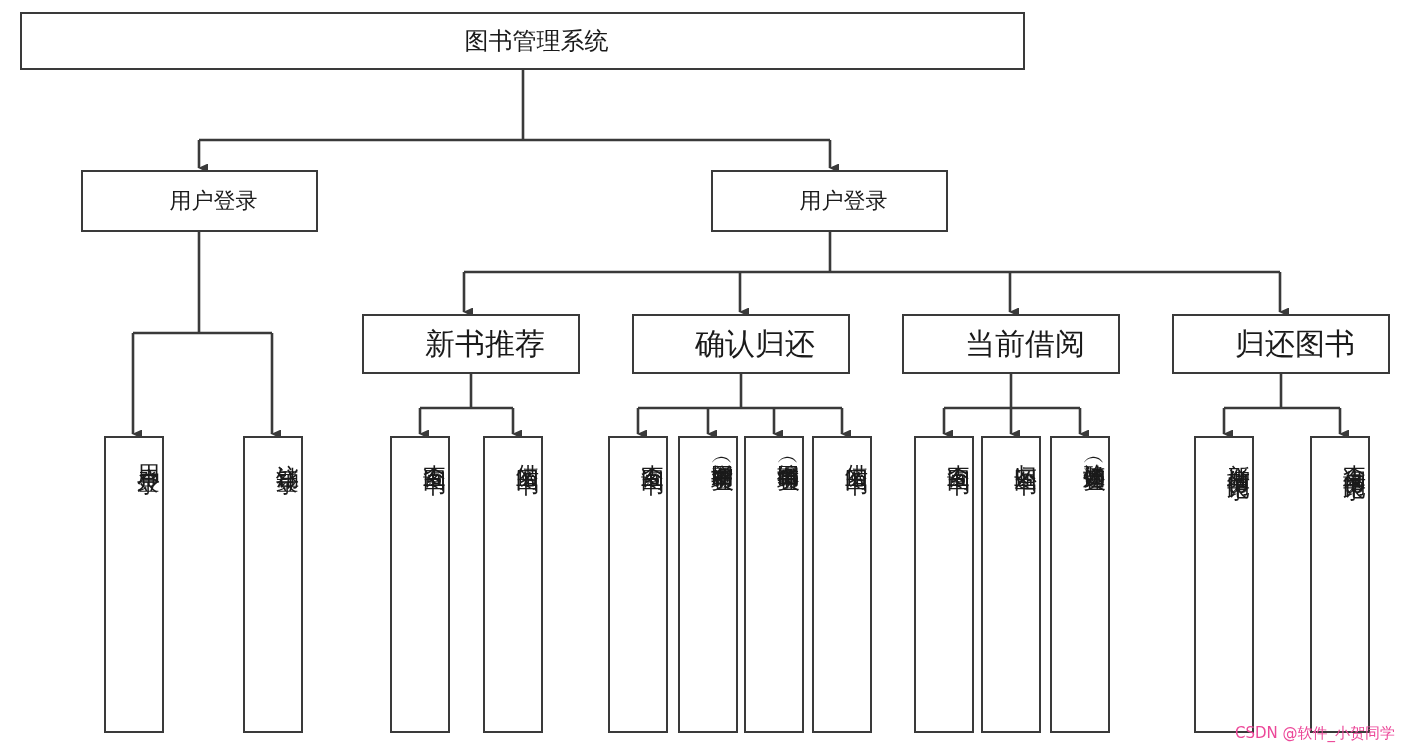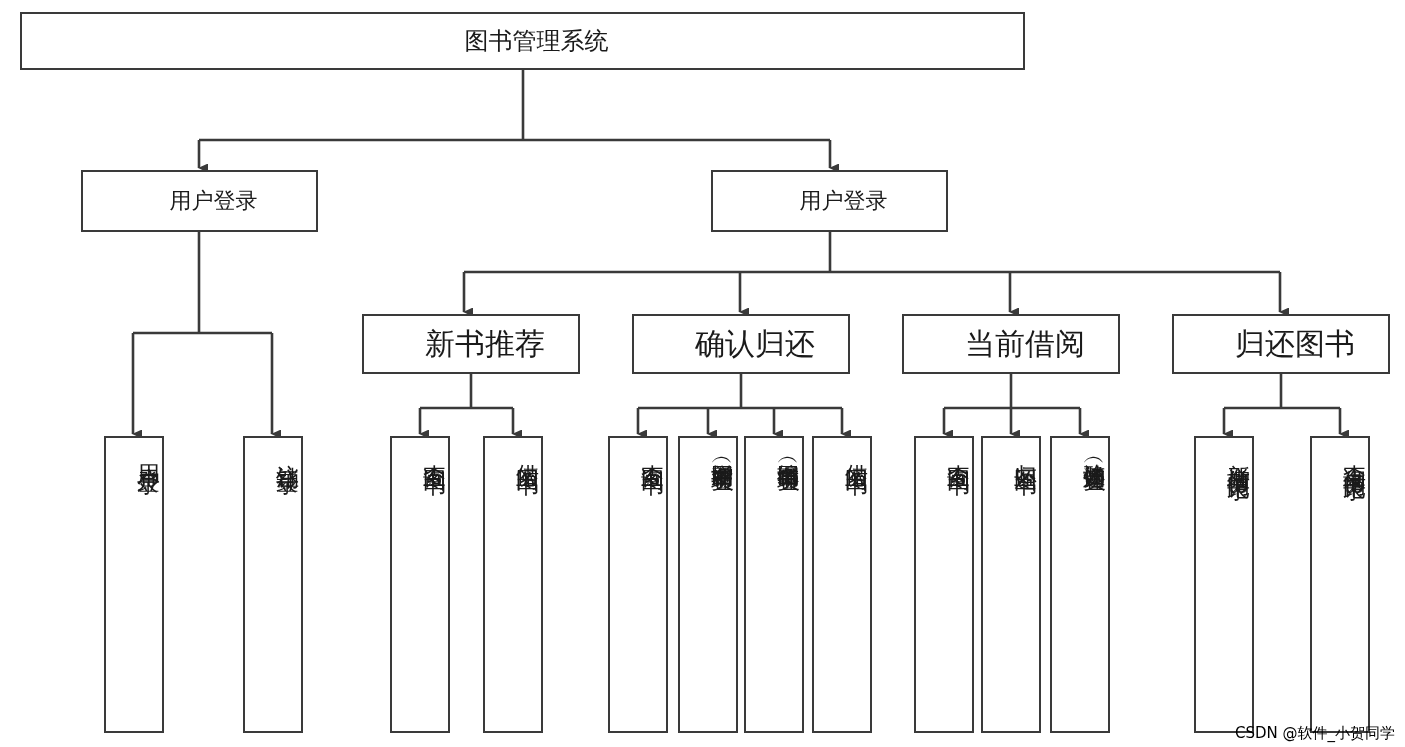--- a/index.html
+++ b/index.html
@@ -58,21 +58,21 @@
   }
   .node.leaf.tall-text .node-label {
     font-size: 22px;
     letter-spacing: 1px;
   }
   #watermark {
     position: absolute;
     right: 10px;
     bottom: 4px;
     font-size: 15px;
-    color: #000000;
+    color: #ec4899;
     white-space: nowrap;
     user-select: none;
   }
 </style>
 </head>
 <body>
 
 <div id="diagram-root">
 
   <svg id="edges-layer" viewBox="0 0 1405 747" width="1405" height="747" aria-hidden="true">

